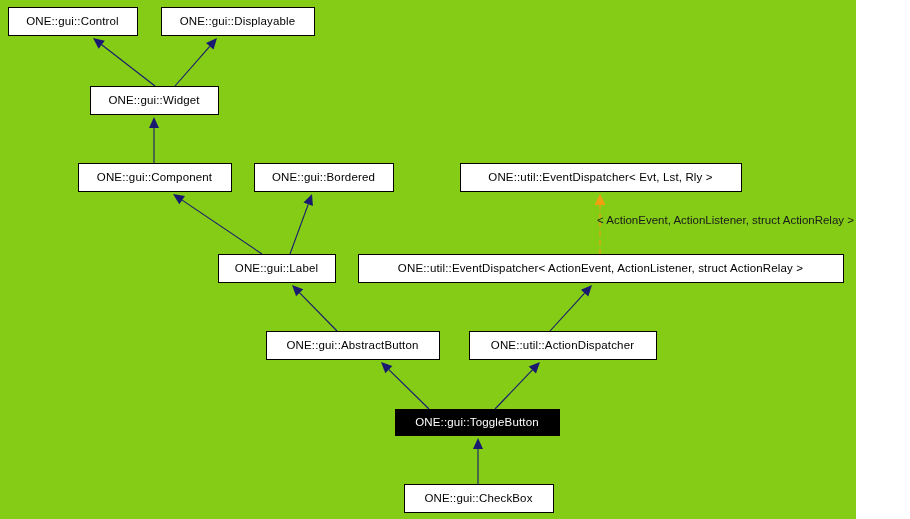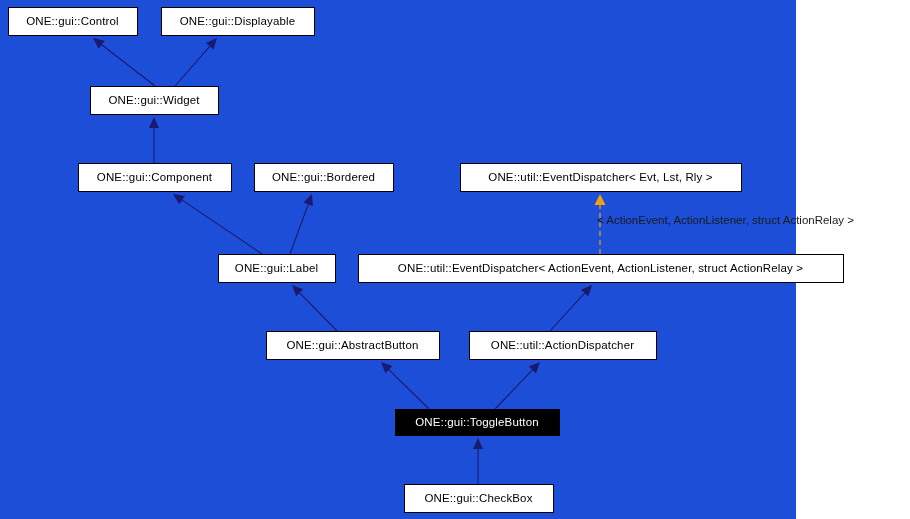--- a/index.html
+++ b/index.html
@@ -9,23 +9,23 @@
     background: #ffffff;
   }
   body {
     width: 910px;
     height: 519px;
     overflow: hidden;
     font-family: "Liberation Sans", sans-serif;
   }
   #diagram-root {
     position: relative;
-    width: 796px;
+    width: 856px;
     height: 519px;
-    background: #1d4ed8;
+    background: #84cc16;
   }
   svg#graph {
     display: block;
     width: 910px;
     height: 519px;
   }
   .node-box {
     fill: #ffffff;
     stroke: #000000;
     stroke-width: 1;

